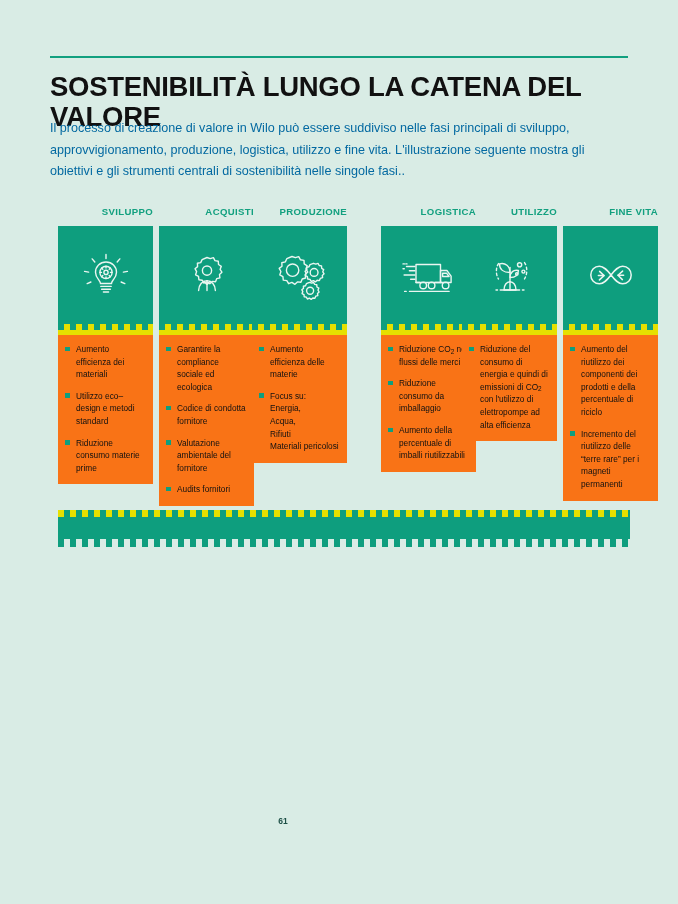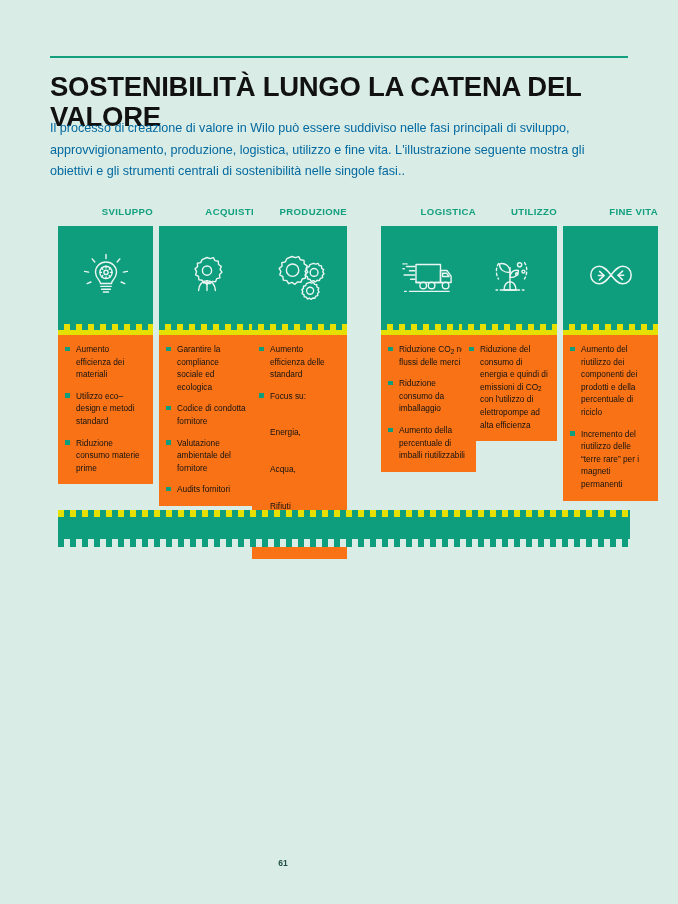--- a/index.html
+++ b/index.html
@@ -144,21 +144,20 @@
     width: 4.5px;
     height: 4.5px;
     background: #0e9e7e;
   }
   .sub-lines {
     display: block;
     margin-top: 0px;
   }
   .sub-lines span {
     display: block;
-    margin-top: 24px;
   }
   sub {
     font-size: 6.4px;
     vertical-align: baseline;
     position: relative;
     top: 1.6px;
   }
 
   
   .band {
@@ -190,21 +189,21 @@
         #0e9e7e 0px, #0e9e7e 6px,
         transparent 6px, transparent 12px);
     background-size: 12px 8px;
     background-repeat: repeat-x;
   }
 
   
   .page-number {
     position: absolute;
     left: 0;
-    top: 858px;
+    top: 816px;
     width: 566px;
     text-align: center;
     font-size: 8.5px;
     font-weight: bold;
     color: #1d4f46;
   }
 </style>
 </head>
 <body>
 
@@ -275,21 +274,21 @@
             <path d="M40.5 14.3l2.3.8 2.2-.7 1.2 2.1 2.3.4.2 2.4 2 1.3-.9 2.2 1.3 2-1.8 1.6.3 2.3-2.3.7-.9 2.2-2.3-.3-1.7 1.6-2-1.3-2.2.9-1.2-2.1-2.3-.4-.3-2.3-2-1.2.7-2.3-1.1-2 1.9-1.5-.2-2.3 2.3-.6 1-2.2z"></path>
             <circle cx="41.1" cy="23.4" r="3.9"></circle>
             <path d="M36.5 33.4l2.1.7 2-.6 1.1 1.9 2.1.4.1 2.2 1.9 1.1-.8 2.1 1.1 1.8-1.6 1.5.3 2.1-2.1.6-.8 2-2.1-.2-1.6 1.4-1.8-1.2-2 .8-1.1-1.9-2.1-.3-.2-2.1-1.9-1.1.7-2-1-1.9 1.7-1.3-.1-2.2 2.1-.5.9-2z"></path>
             <circle cx="37.1" cy="41.7" r="3.5"></circle>
           </svg>
         </span>
       </div>
       <div class="teeth-top"></div>
       <div class="yellow-box">
         <ul class="bullet-list">
-          <li>Aumento efficienza delle standard</li>
+          <li>Aumento efficienza delle materie</li>
           <li>
             <span>Focus su:</span>
             <span class="sub-lines">
               <span>Energia,</span>
               <span>Acqua,</span>
               <span>Rifiuti</span>
               <span>Materiali pericolosi</span>
             </span>
           </li>
         </ul>

